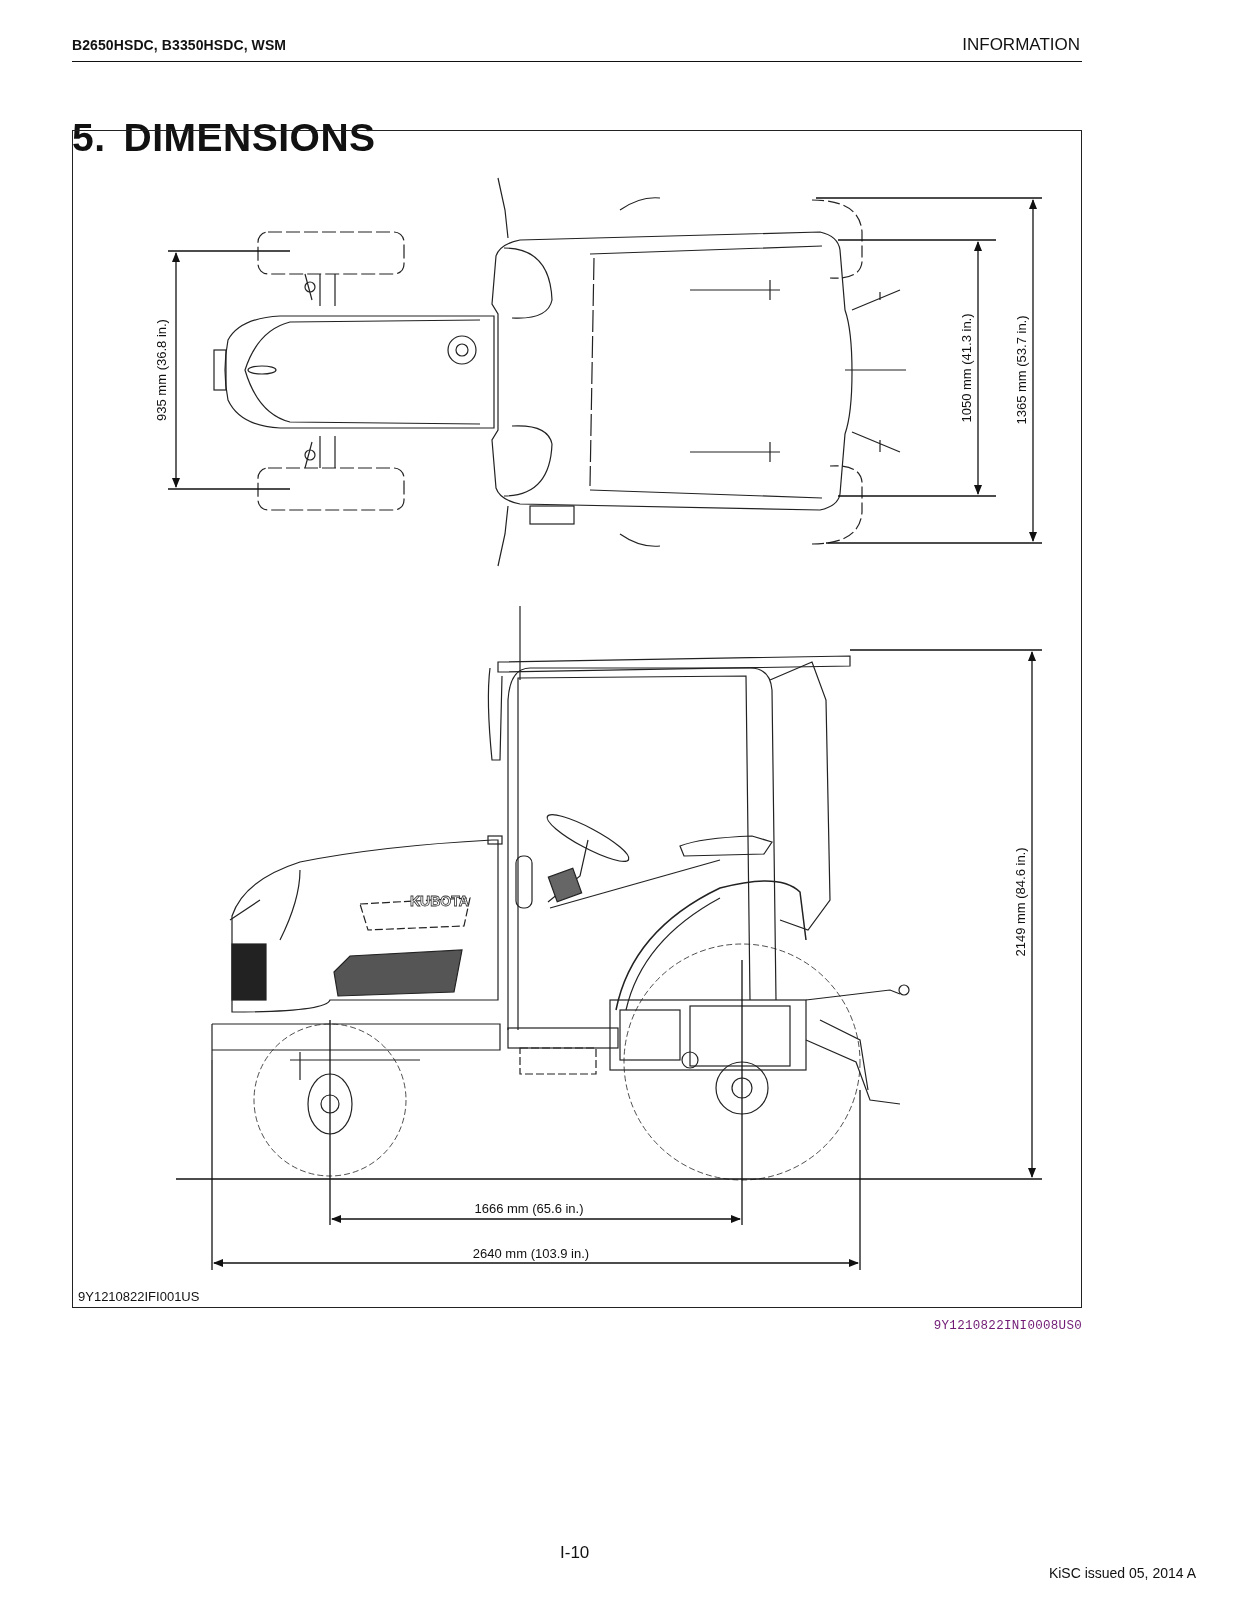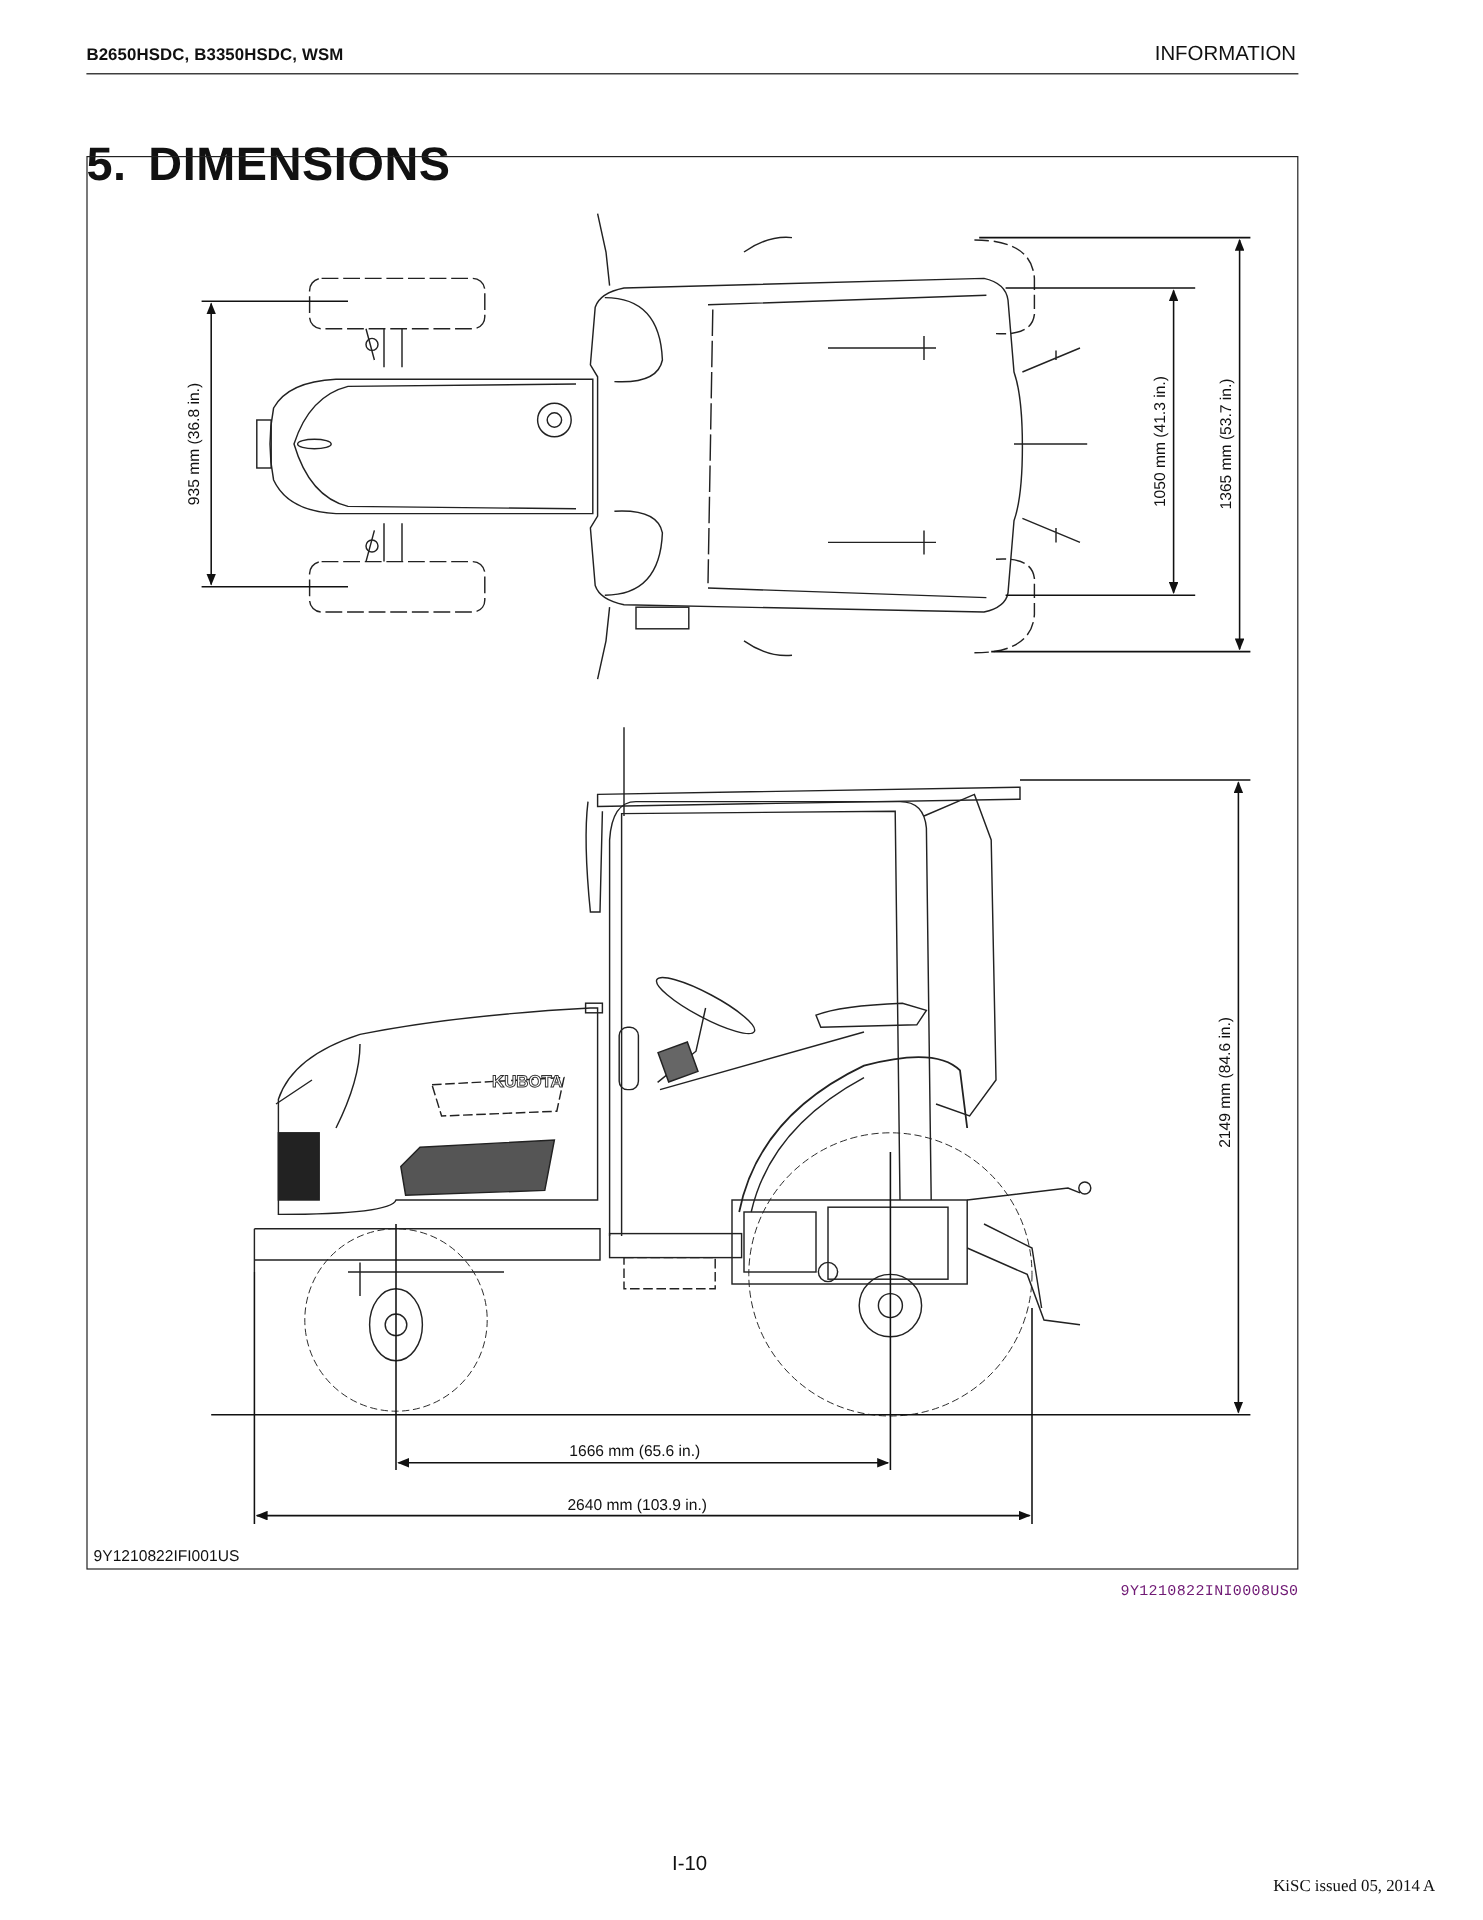--- a/index.html
+++ b/index.html
@@ -9,21 +9,21 @@
     }
     .header-left { position: absolute; left: 72px; top: 37px; font-size: 14px; letter-spacing: 0.1px; font-weight: bold; }
     .header-right { position: absolute; right: 156px; top: 35px; font-size: 17px; }
     .header-rule { position: absolute; left: 72px; top: 61px; width: 1010px; height: 0; border-top: 1.5px solid #111; }
     .section-title { position: absolute; left: 72px; top: 68px; font-size: 39px; font-weight: bold; letter-spacing: 0.5px; margin-top: 48px; }
     .section-title .num { margin-right: 18px; }
     .figure-frame { position: absolute; left: 72px; top: 130px; width: 1010px; height: 1178px; border: 1.5px solid #222; box-sizing: border-box; }
     .figure-id { position: absolute; left: 78px; top: 1289px; font-size: 13px; }
     .doc-ref { position: absolute; right: 154px; top: 1319px; font-family: "Liberation Mono", monospace; font-size: 12.5px; color: #701a75; letter-spacing: 0.3px; }
     .page-num { position: absolute; left: 560px; top: 1543px; font-size: 17px; }
-    .issue { position: absolute; right: 40px; top: 1565px; font-size: 14px; font-family: Liberation Serif, serif; }
+    .issue { position: absolute; right: 40px; top: 1565px; font-size: 14px; }
     svg.drawing { position: absolute; left: 0; top: 0; }
     .dim-label { font-family: "Liberation Sans", sans-serif; font-size: 13px; fill: #111; }
   </style>
 </head>
 <body>
 
 <div class="header-left">B2650HSDC, B3350HSDC, WSM</div>
 <div class="header-right">INFORMATION</div>
 <div class="header-rule"></div>
 

